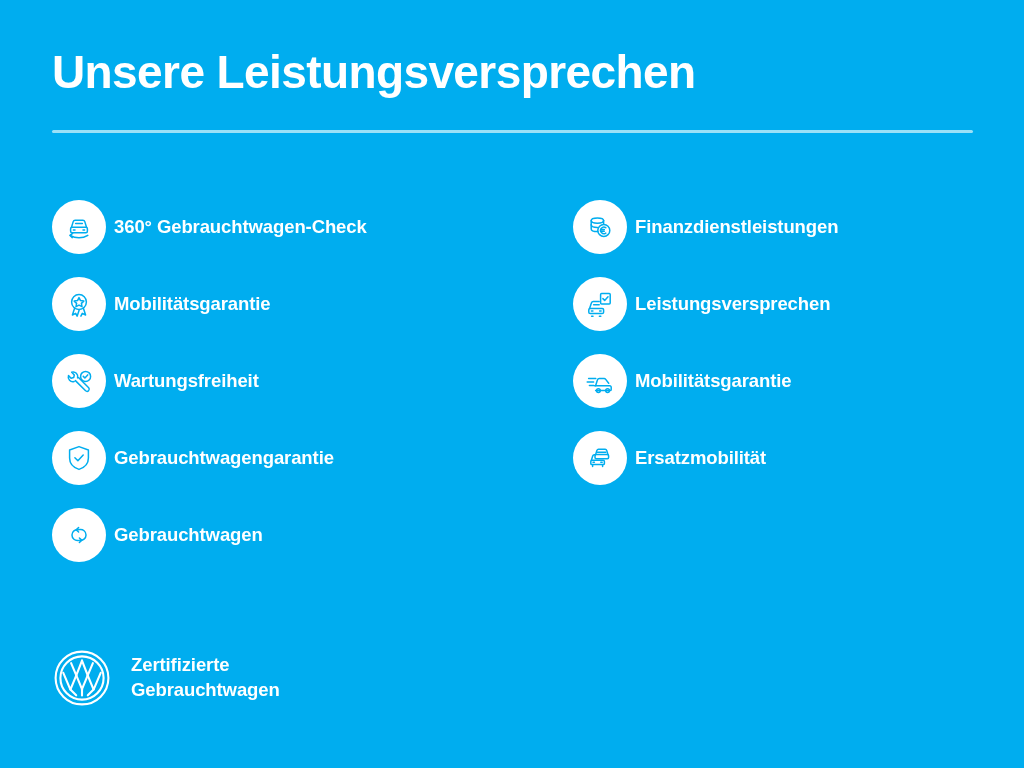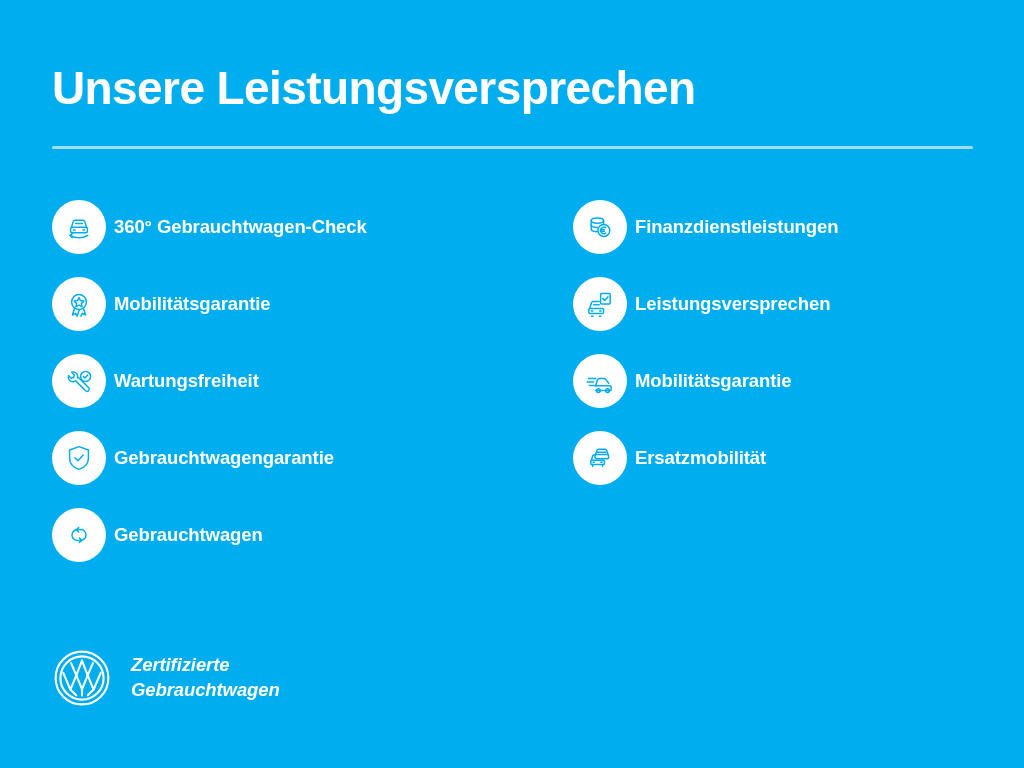--- a/index.html
+++ b/index.html
@@ -22,21 +22,21 @@
     position: relative;
     width: 1024px;
     height: 768px;
     background: #00ADEF;
   }
 
   
   .header {
     position: absolute;
     left: 52px;
-    top: 64px;
+    top: 48px;
     width: 921px;
   }
 
   .page-title {
     font-size: 46px;
     font-weight: 700;
     letter-spacing: -0.6px;
     line-height: 1.05;
     color: #ffffff;
     white-space: nowrap;
@@ -121,21 +121,20 @@
     width: 60px;
     height: 60px;
   }
 
   .brand-logo svg { display: block; width: 60px; height: 60px; }
 
   .brand-text {
     display: flex;
     flex-direction: column;
     justify-content: space-between;
-    font-style: italic;
   }
 
   .brand-line {
     font-size: 18.5px;
     font-weight: 700;
     line-height: 1.33;
     letter-spacing: -0.1px;
     color: #ffffff;
     white-space: nowrap;
   }

